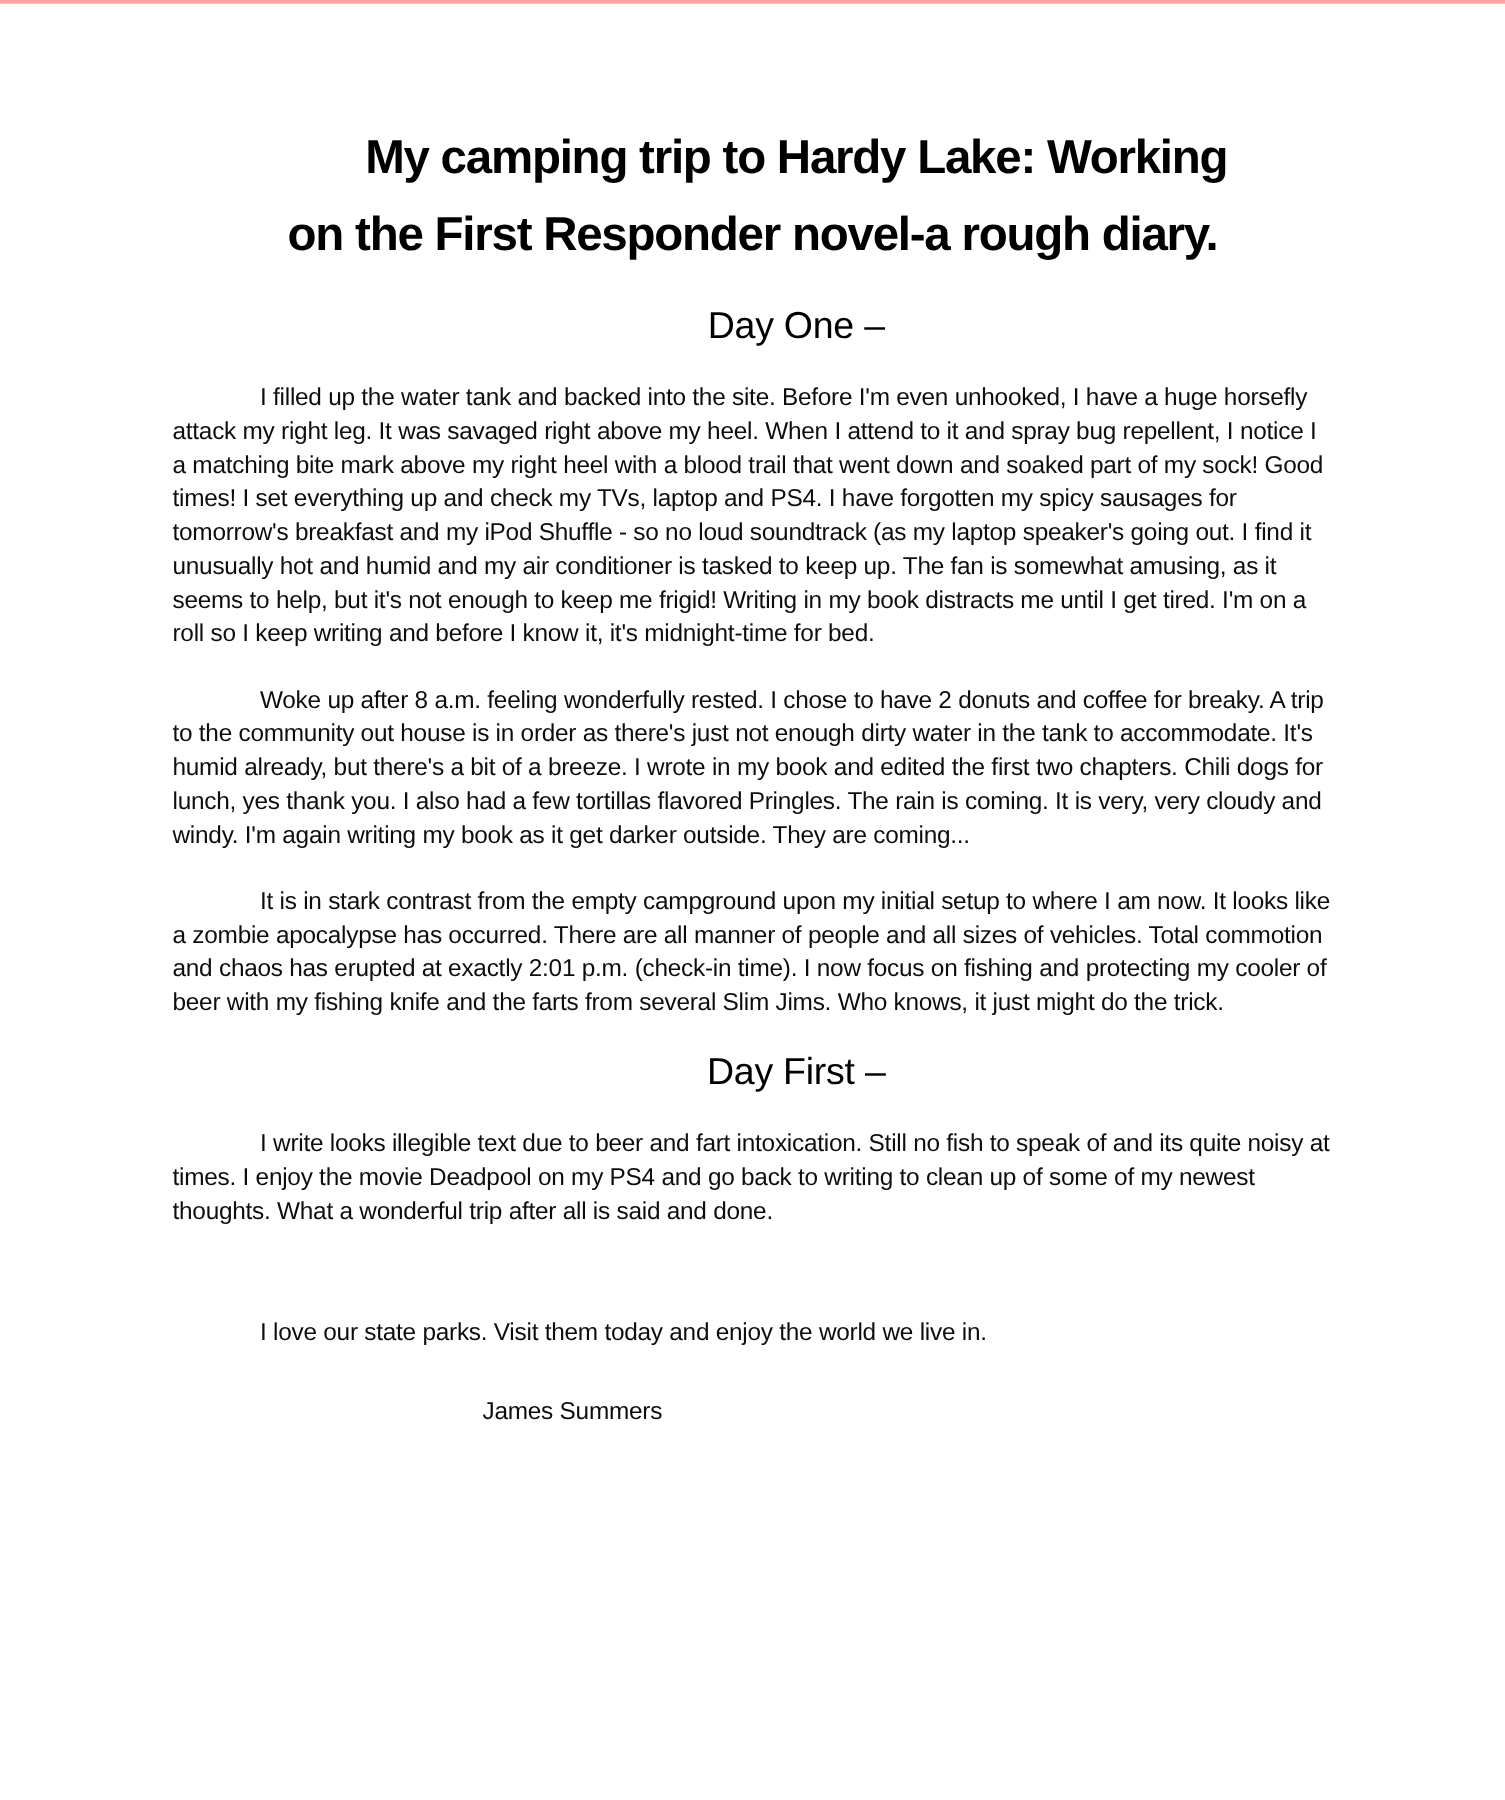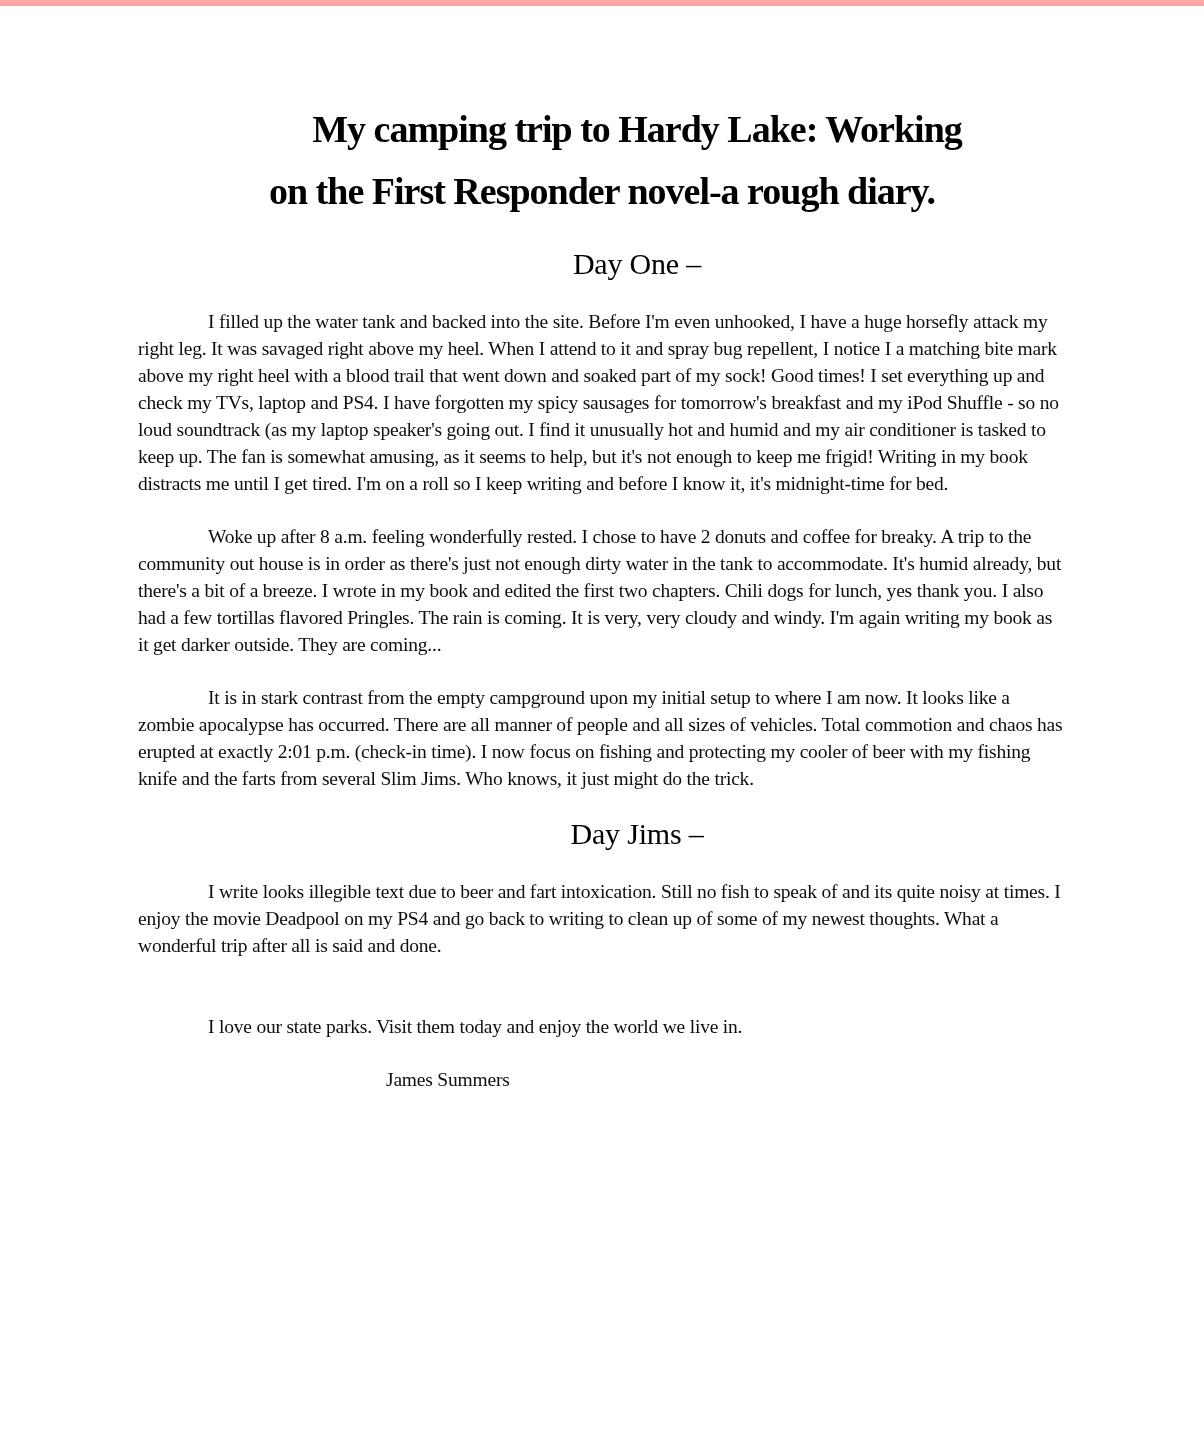--- a/index.html
+++ b/index.html
@@ -7,22 +7,22 @@
     padding: 0;
     background: #ffffff;
   }
   .page {
     width: 1204px;
     min-height: 1440px;
     box-sizing: border-box;
     margin: 0 auto;
     padding: 0 138px 40px 138px;
     background: #ffffff;
-    border-top: 6px solid #fca5a5;
-    font-family: Liberation Serif, serif;
+    border-top: 3px solid #fca5a5;
+    font-family: Liberation Sans, sans-serif;
     color: #0d0d0d;
   }
   .doc-title {
     margin: 92px 0 0 0;
     font-size: 38px;
     font-weight: 700;
     line-height: 62px;
     letter-spacing: -1px;
     text-align: center;
     color: #000000;
@@ -42,24 +42,24 @@
   }
   .body-para {
     margin: 26px 0 0 0;
     font-size: 19.5px;
     line-height: 27px;
     letter-spacing: -0.2px;
     text-align: left;
     text-indent: 70px;
   }
   .closing {
-    margin-top: 54px;
+    margin-top: 70px;
   }
   .signature {
-    margin-top: 26px;
+    margin-top: 36px;
     text-indent: 248px;
   }
 </style>
 </head>
 <body>
 
 <div class="page">
 
   <h1 class="doc-title">
     <span class="title-line line1">My camping trip to Hardy Lake: Working</span>
@@ -73,21 +73,21 @@
 
   <section>
     <p class="body-para">Woke up after 8 a.m. feeling wonderfully rested. I chose to have 2 donuts and coffee for breaky. A trip to the community out house is in order as there's just not enough dirty water in the tank to accommodate. It's humid already, but there's a bit of a breeze. I wrote in my book and edited the first two chapters. Chili dogs for lunch, yes thank you. I also had a few tortillas flavored Pringles. The rain is coming. It is very, very cloudy and windy. I'm again writing my book as it get darker outside. They are coming...</p>
   </section>
 
   <section>
     <p class="body-para">It is in stark contrast from the empty campground upon my initial setup to where I am now. It looks like a zombie apocalypse has occurred. There are all manner of people and all sizes of vehicles. Total commotion and chaos has erupted at exactly 2:01 p.m. (check-in time). I now focus on fishing and protecting my cooler of beer with my fishing knife and the farts from several Slim Jims. Who knows, it just might do the trick.</p>
   </section>
 
   <section>
-    <h2 class="day-heading">Day Jims –</h2>
+    <h2 class="day-heading">Day First –</h2>
     <p class="body-para">I write looks illegible text due to beer and fart intoxication. Still no fish to speak of and its quite noisy at times. I enjoy the movie Deadpool on my PS4 and go back to writing to clean up of some of my newest thoughts. What a wonderful trip after all is said and done.</p>
   </section>
 
   <p class="body-para closing">I love our state parks. Visit them today and enjoy the world we live in.</p>
 
   <p class="body-para signature">James Summers</p>
 
 </div>
 
 </body></html>

